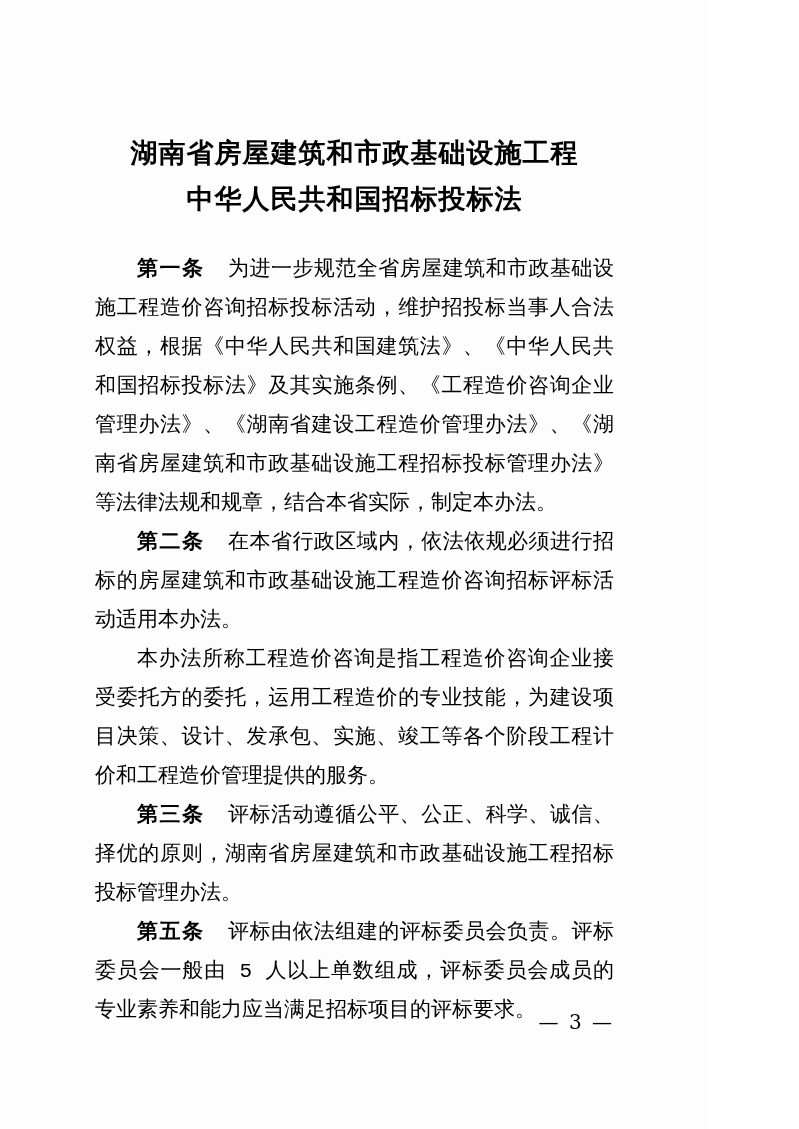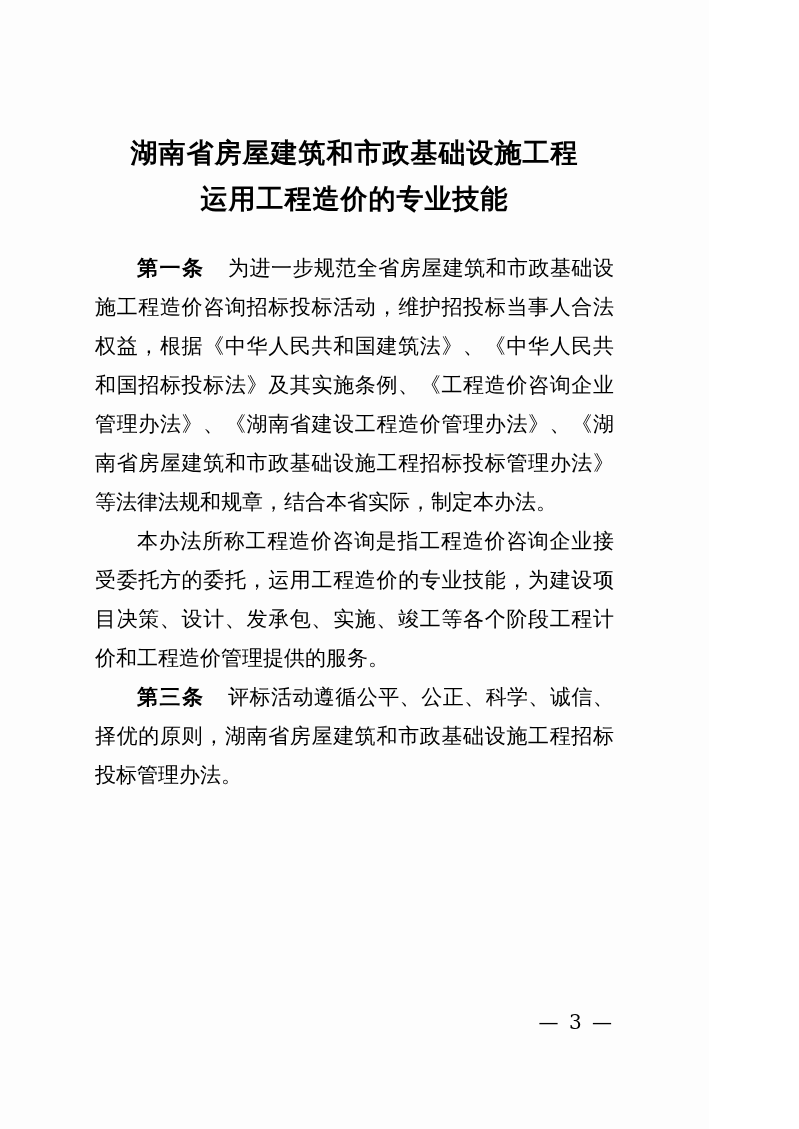--- a/index.html
+++ b/index.html
@@ -63,31 +63,33 @@
     letter-spacing: 2px;
   }
 </style>
 </head>
 <body>
 
 <div class="page">
 
   <h1 class="doc-title">
     <span class="title-line">湖南省房屋建筑和市政基础设施工程</span>
-    <span class="title-line">运用工程造价的专业技能</span>
+    <span class="title-line">中华人民共和国招标投标法</span>
   </h1>
 
   <div class="body-text">
 
     <p class="para"><span class="art-label">第一条</span><span class="art-gap"></span><span>为进一步规范全省房屋建筑和市政基础设施工程造价咨询招标投标活动，维护招投标当事人合法权益，根据《中华人民共和国建筑法》、《中华人民共和国招标投标法》及其实施条例、《工程造价咨询企业管理办法》、《湖南省建设工程造价管理办法》、《湖南省房屋建筑和市政基础设施工程招标投标管理办法》等法律法规和规章，结合本省实际，制定本办法。</span></p>
 
+    <p class="para"><span class="art-label">第二条</span><span class="art-gap"></span><span>在本省行政区域内，依法依规必须进行招标的房屋建筑和市政基础设施工程造价咨询招标评标活动适用本办法。</span></p>
 
     <p class="para"><span>本办法所称工程造价咨询是指工程造价咨询企业接受委托方的委托，运用工程造价的专业技能，为建设项目决策、设计、发承包、实施、竣工等各个阶段工程计价和工程造价管理提供的服务。</span></p>
 
     <p class="para"><span class="art-label">第三条</span><span class="art-gap"></span><span>评标活动遵循公平、公正、科学、诚信、择优的原则，湖南省房屋建筑和市政基础设施工程招标投标管理办法。</span></p>
 
 
+    <p class="para"><span class="art-label">第五条</span><span class="art-gap"></span><span>评标由依法组建的评标委员会负责。评标委员会一般由 5 人以上单数组成，评标委员会成员的专业素养和能力应当满足招标项目的评标要求。</span></p>
 
   </div>
 
   <div class="page-number">— 3 —</div>
 
 </div>
 
 </body></html>

